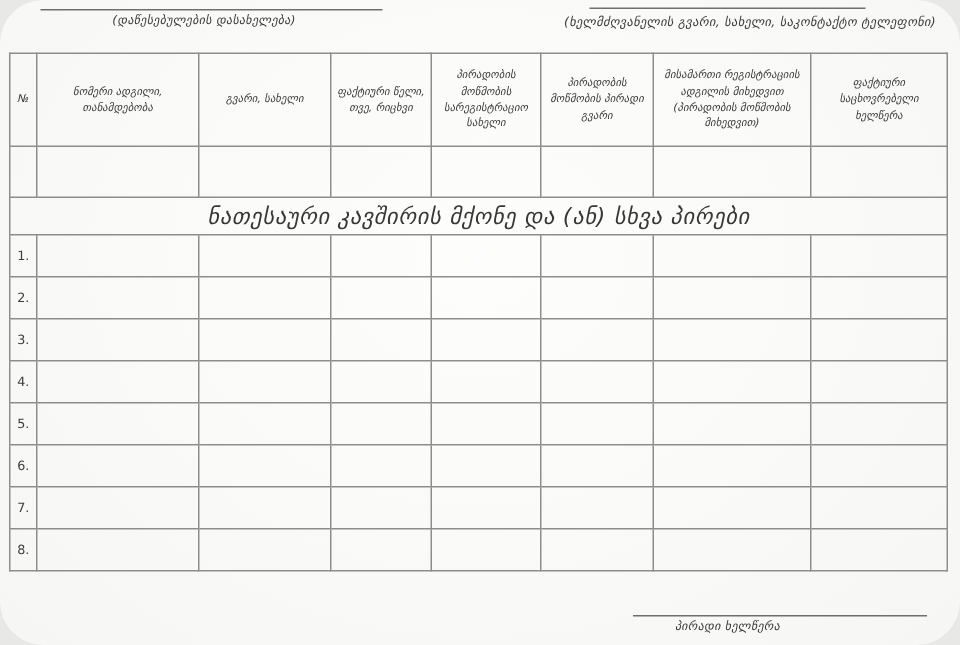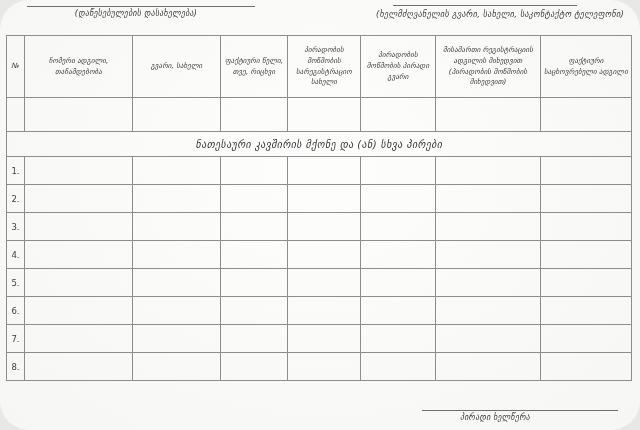--- a/index.html
+++ b/index.html
@@ -30,21 +30,21 @@
     letter-spacing: 0.2px;
     color: #3d3d3d;
     text-align: center;
     white-space: nowrap;
   }
   .caption-left   { left: 26px;  top: 9px;   width: 220px; }
   .caption-right  { left: 361px; top: 9px;   width: 278px; font-size: 8.3px; }
   .line-left      { left: 27px;  top: 6px;   width: 228px; }
   .line-right     { left: 393px; top: 5px;   width: 184px; }
   .line-signature { left: 422px; top: 410px; width: 196px; }
-  .caption-signature { left: 430px; top: 413px; width: 130px; }
+  .caption-signature { left: 420px; top: 413px; width: 130px; }
 
   table.form-table {
     position: absolute;
     left: 6px;
     top: 35px;
     width: 625px;
     table-layout: fixed;
     border-collapse: collapse;
     border: 1px solid #757575;
   }
@@ -60,21 +60,21 @@
     line-height: 1.5;
     text-align: center;
     vertical-align: middle;
     color: #3d3d3d;
   }
   tr.header-row    { height: 62px; }
   tr.subheader-row { height: 34px; }
   tr.banner-row    { height: 25px; }
   tr.data-row      { height: 28px; }
   .banner-cell {
-    font-size: 10px;
+    font-size: 15px;
     font-style: italic;
     letter-spacing: 0.4px;
     text-align: center;
     vertical-align: middle;
     color: #373737;
   }
   .num-cell {
     font-size: 8.5px;
     text-align: center;
     vertical-align: middle;
@@ -105,21 +105,21 @@
     </colgroup>
     <thead>
       <tr class="header-row">
         <th>№</th>
         <th>ნომერი ადგილი, თანამდებობა</th>
         <th>გვარი, სახელი</th>
         <th>ფაქტიური წელი, თვე, რიცხვი</th>
         <th>პირადობის მოწმობის სარეგისტრაციო სახელი</th>
         <th>პირადობის მოწმობის პირადი გვარი</th>
         <th>მისამართი რეგისტრაციის ადგილის მიხედვით (პირადობის მოწმობის მიხედვით)</th>
-        <th>ფაქტიური საცხოვრებელი ადგილი</th>
+        <th>ფაქტიური საცხოვრებელი ხელწერა</th>
       </tr>
       <tr class="subheader-row">
         <td></td>
         <td></td>
         <td></td>
         <td></td>
         <td></td>
         <td></td>
         <td></td>
         <td></td>

